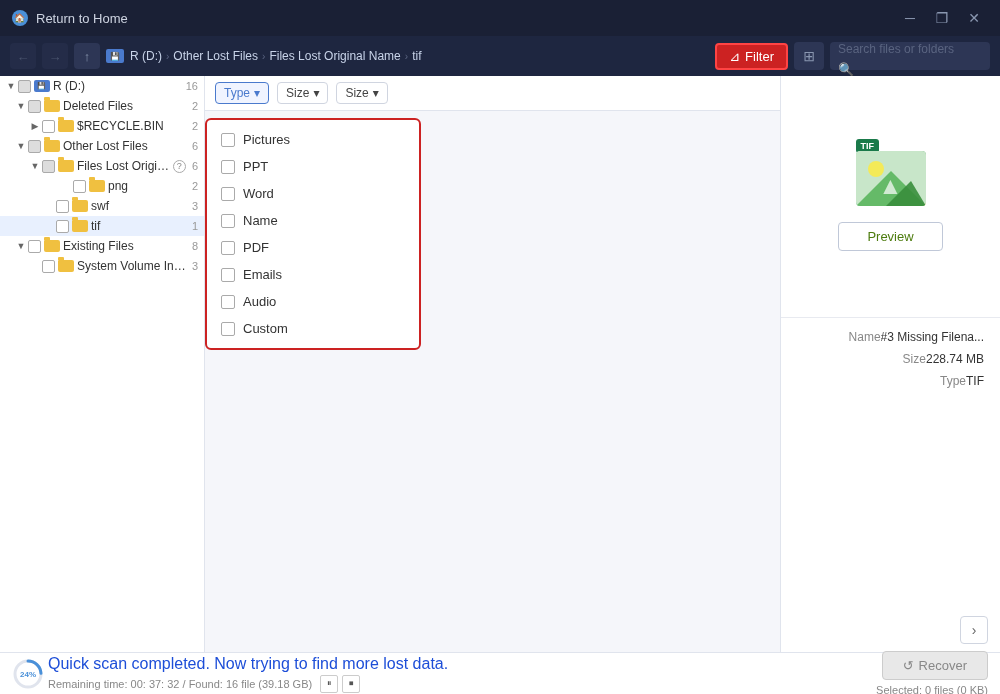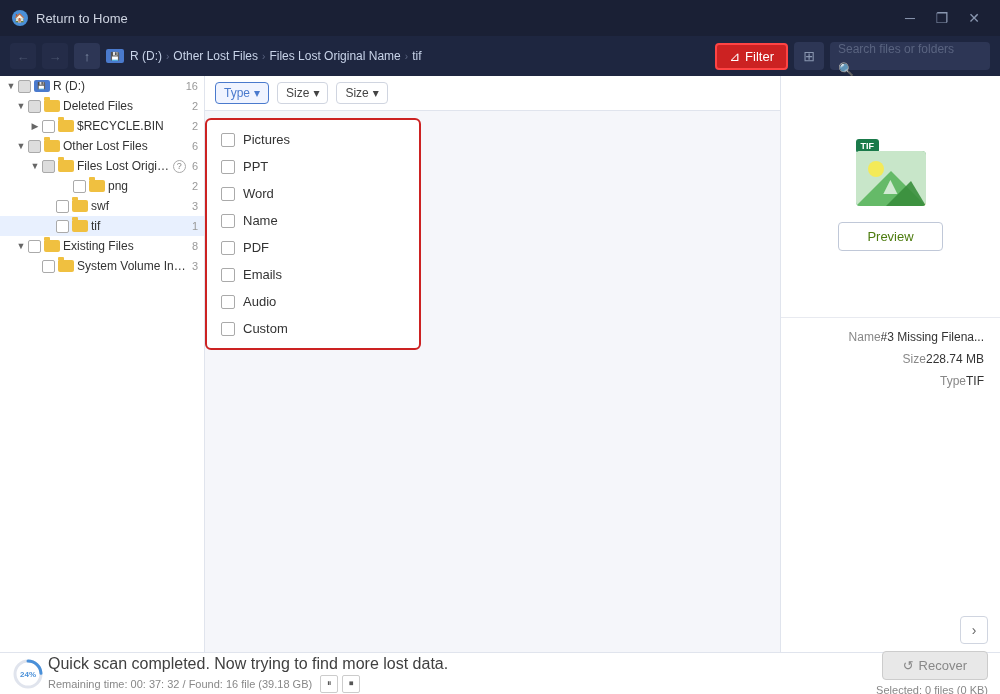--- a/index.html
+++ b/index.html
@@ -368,21 +368,21 @@
       align-items: center;
       gap: 4px;
     }
     .progress-circle {
       width: 32px; height: 32px;
       position: relative;
     }
     .progress-circle svg {
       transform: rotate(-90deg);
     }
-    .status-main { color: #404040; font-weight: 500; margin-bottom: 2px; }
+    .status-main { color: #1d4ed8; font-weight: 500; margin-bottom: 2px; }
     .status-sub { color: #888; font-size: 11px; }
     .status-controls { display: flex; gap: 4px; }
     .status-ctrl-btn {
       width: 18px; height: 18px;
       border: 1px solid #ccc;
       border-radius: 2px;
       background: white;
       cursor: pointer;
       display: flex; align-items: center; justify-content: center;
       font-size: 9px; color: #555;

